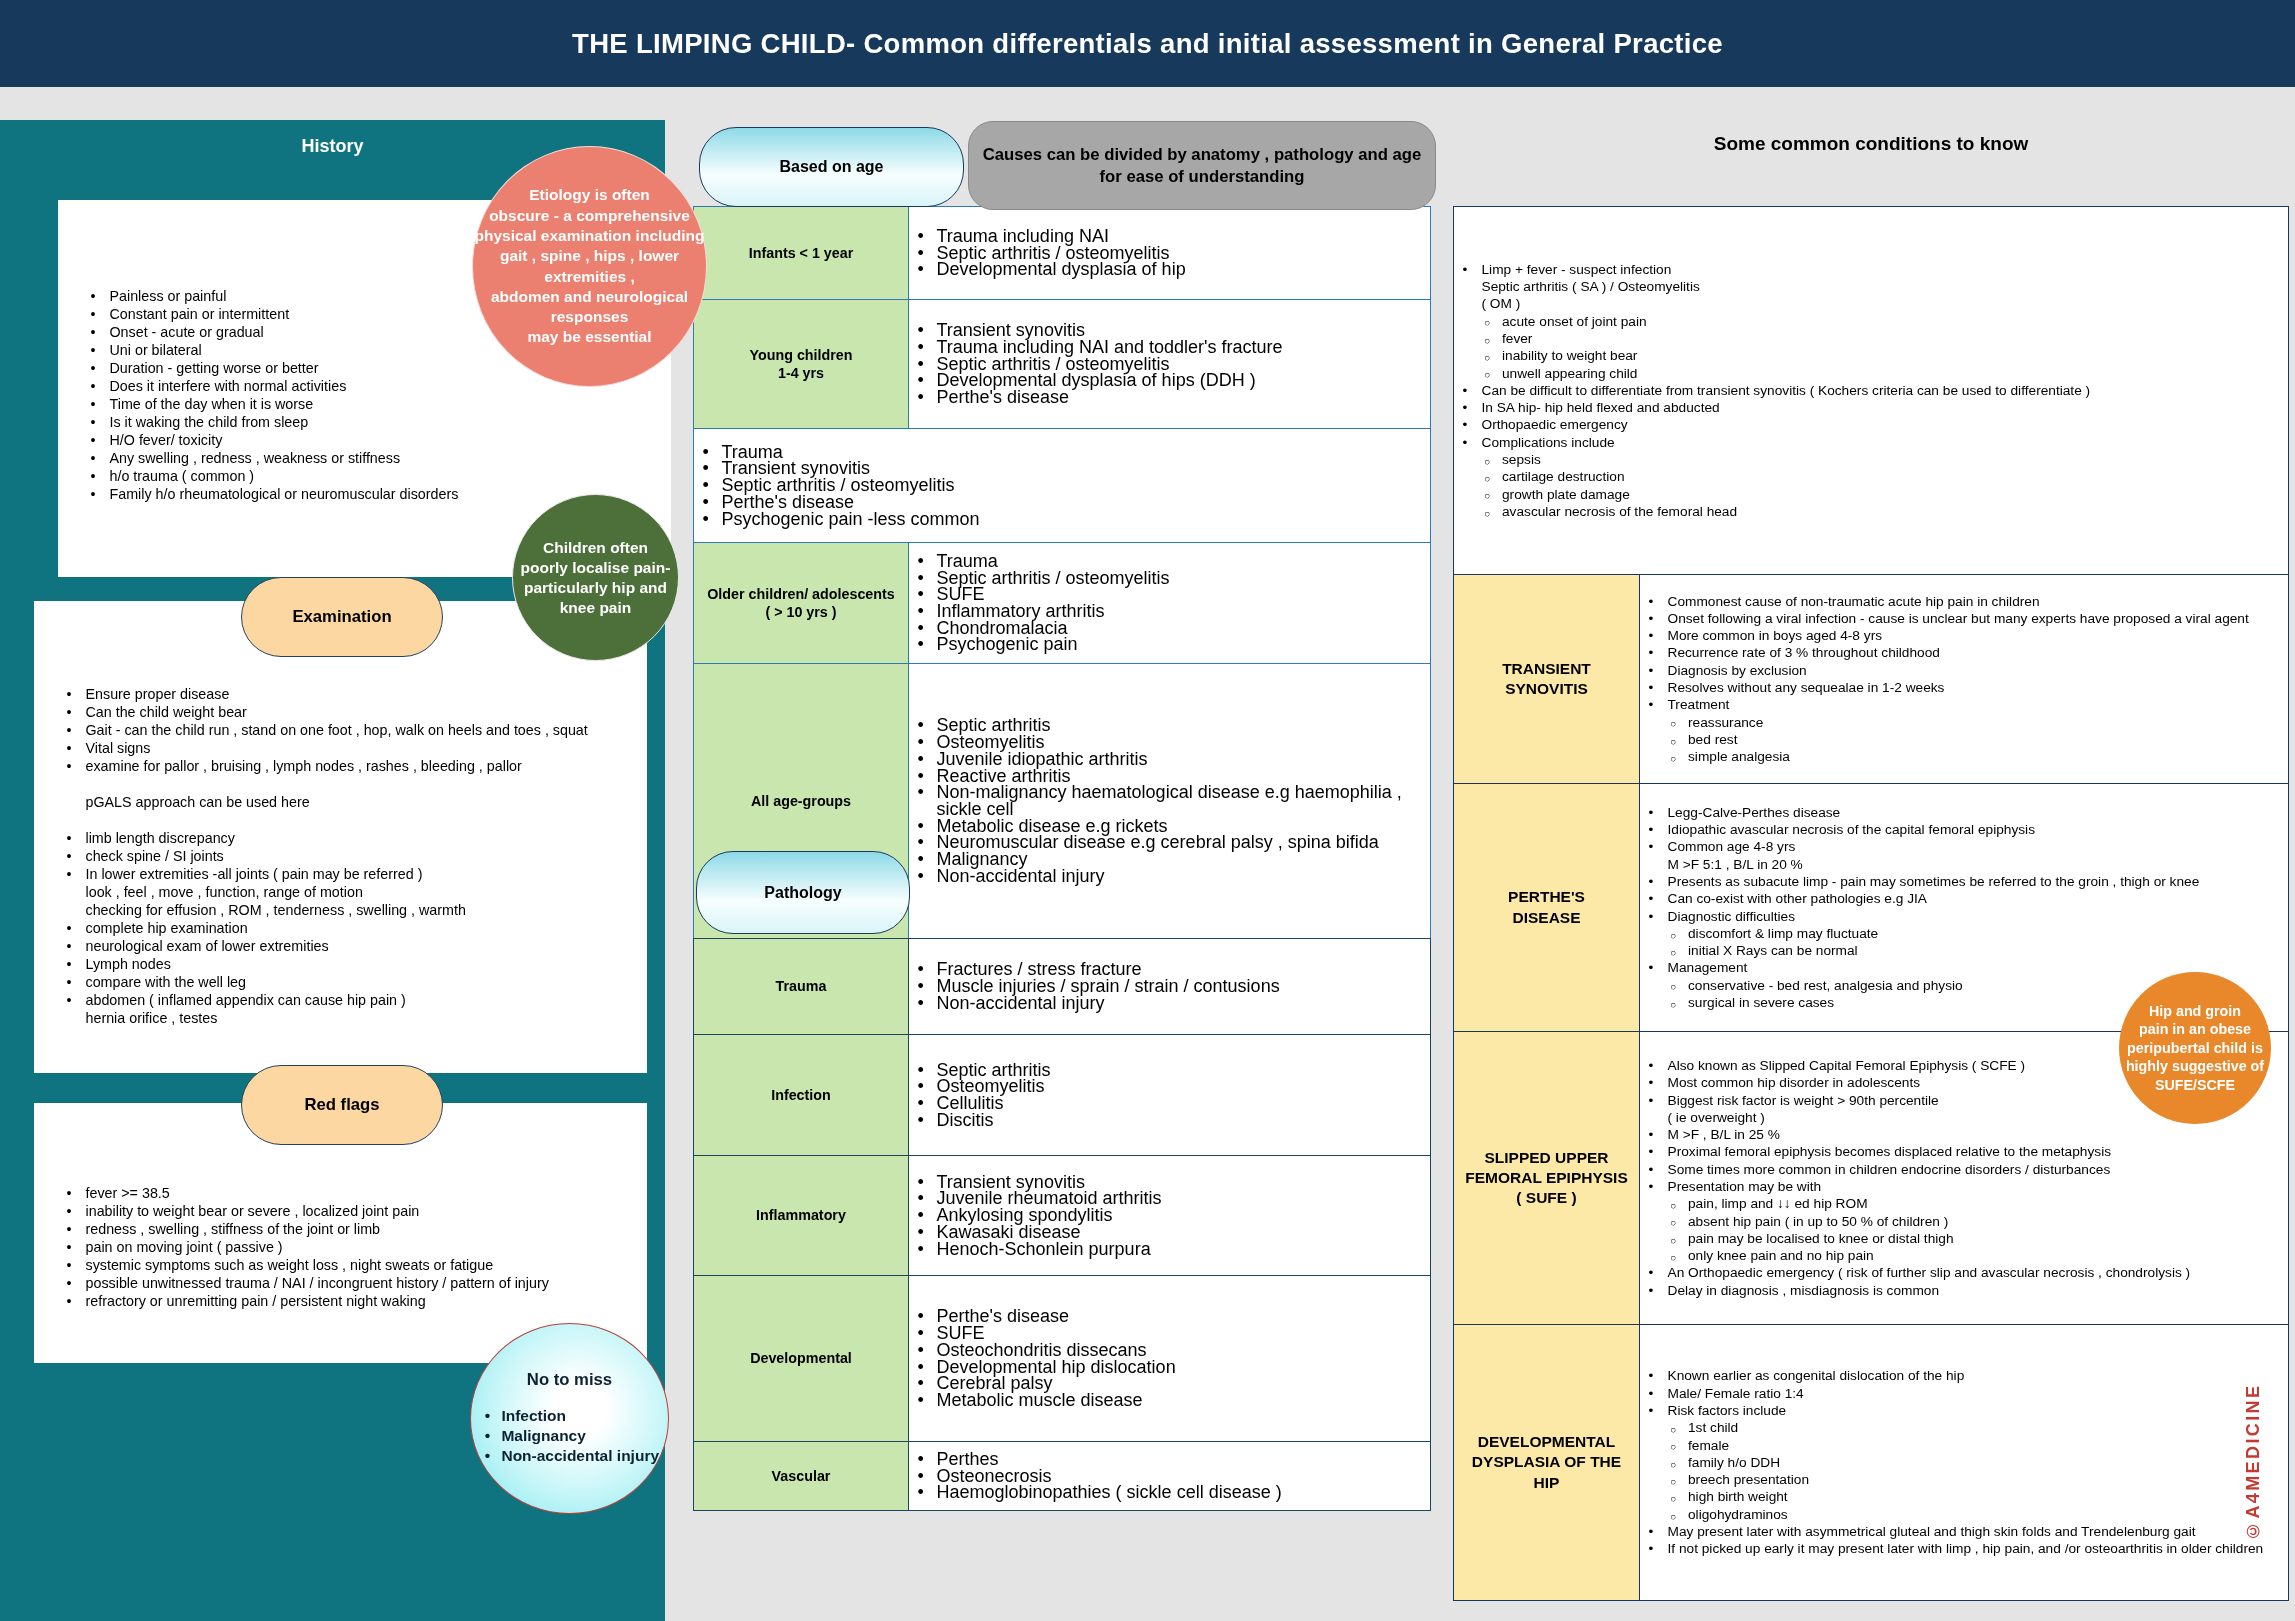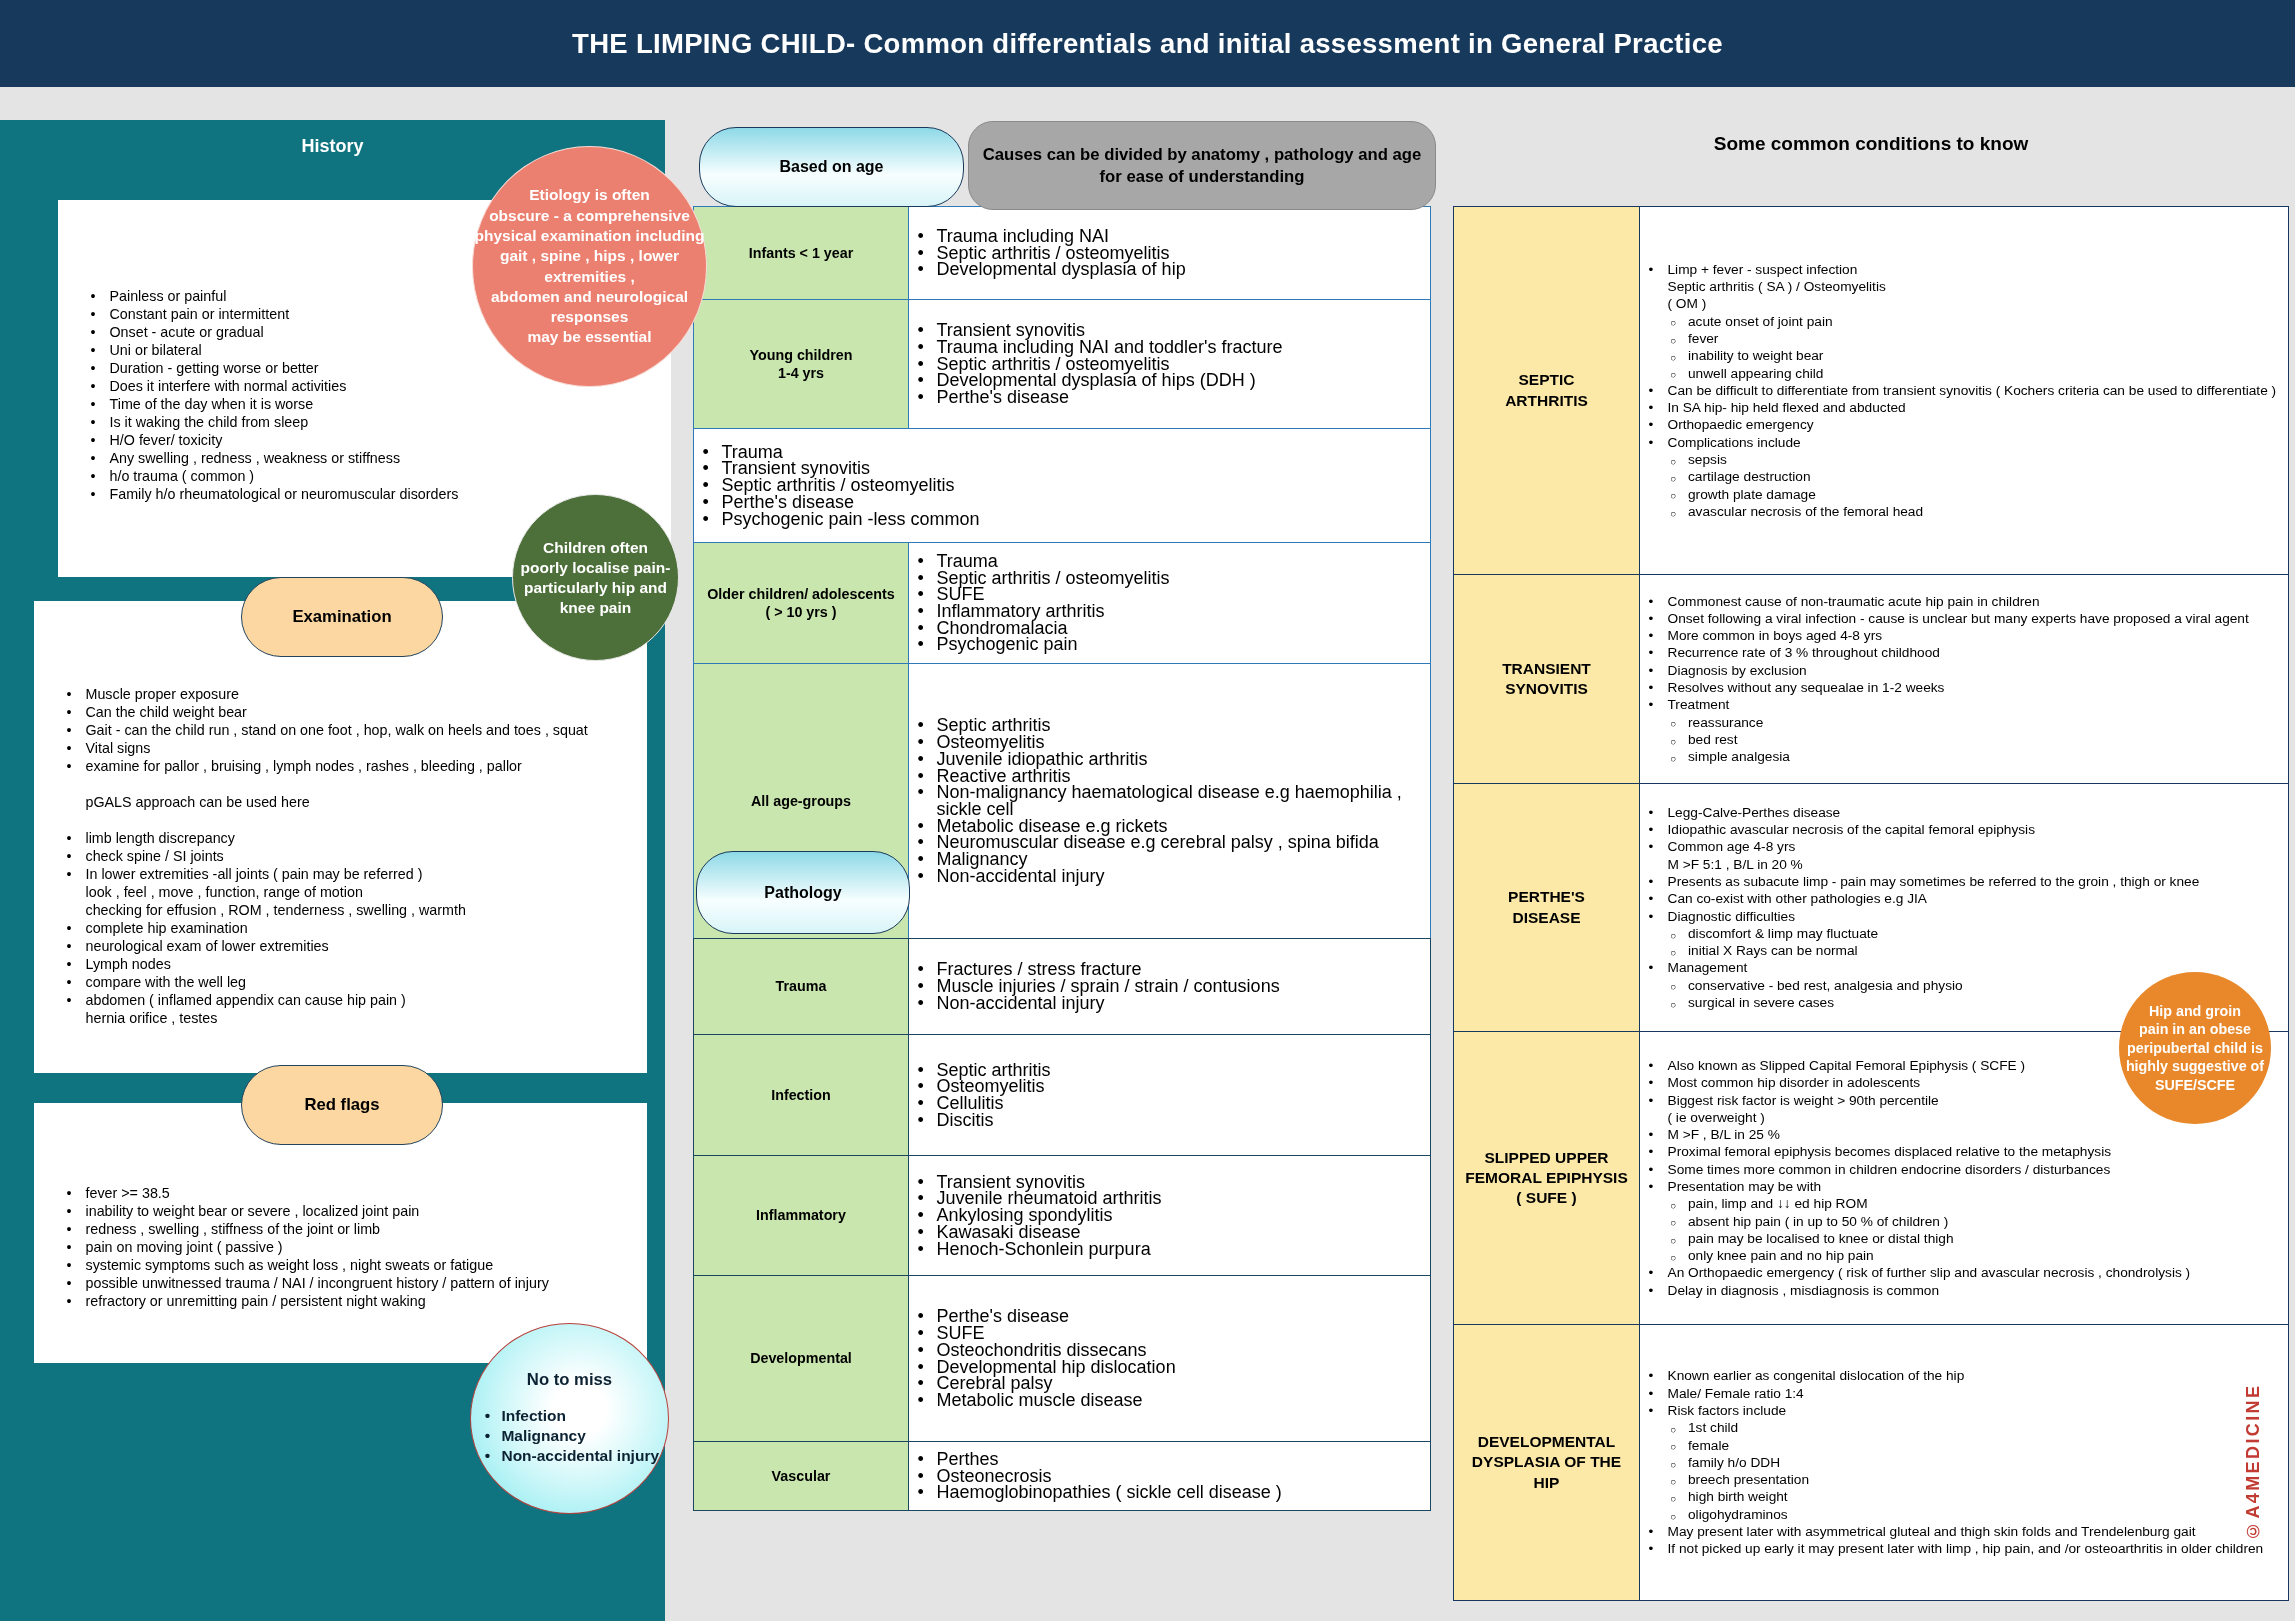--- a/index.html
+++ b/index.html
@@ -127,21 +127,21 @@
       <li class="li-b">h/o trauma ( common )</li>
       <li class="li-b">Family h/o rheumatological or neuromuscular disorders</li>
     </ul>
 </div>
 
 <div class="pill-peach pill-exam">
   <span>Examination</span>
 </div>
 <div class="card card-exam">
   <ul class="blist leftlist">
-      <li class="li-b">Muscle proper exposure</li>
+      <li class="li-b">Ensure proper disease</li>
       <li class="li-b">Can the child weight bear</li>
       <li class="li-b">Gait - can the child run , stand on one foot , hop, walk on heels and toes , squat</li>
       <li class="li-b">Vital signs</li>
       <li class="li-b">examine for pallor , bruising , lymph nodes , rashes , bleeding , pallor</li>
       <li class="li-n">pGALS approach can be used here</li>
       <li class="li-b">limb length discrepancy</li>
       <li class="li-b">check spine / SI joints</li>
       <li class="li-b">In lower extremities -all joints ( pain may be referred )</li>
       <li class="li-p">look , feel , move , function, range of motion</li>
       <li class="li-p">checking for effusion , ROM , tenderness , swelling , warmth</li>
@@ -300,22 +300,20 @@
         <li class="li-b">Osteonecrosis</li>
         <li class="li-b">Haemoglobinopathies ( sickle cell disease )</li>
       </ul>
   </div>
 </div>
 
 <div class="abs condhead">Some common conditions to know</div>
 
 <div class="abs ctable">
   <div class="crow" style="height:368px">
-    <div class="clabel">SEPTIC
-ARTHRITIS</div>
     <ul class="ccell blist">
         <li class="li-b">Limp + fever - suspect infection</li>
         <li class="li-p">Septic arthritis ( SA ) / Osteomyelitis</li>
         <li class="li-p">( OM )</li>
         <li class="li-o">acute onset of joint pain</li>
         <li class="li-o">fever</li>
         <li class="li-o">inability to weight bear</li>
         <li class="li-o">unwell appearing child</li>
         <li class="li-b">Can be difficult to differentiate from transient synovitis ( Kochers criteria can be used to differentiate )</li>
         <li class="li-b">In SA hip- hip held flexed and abducted</li>

